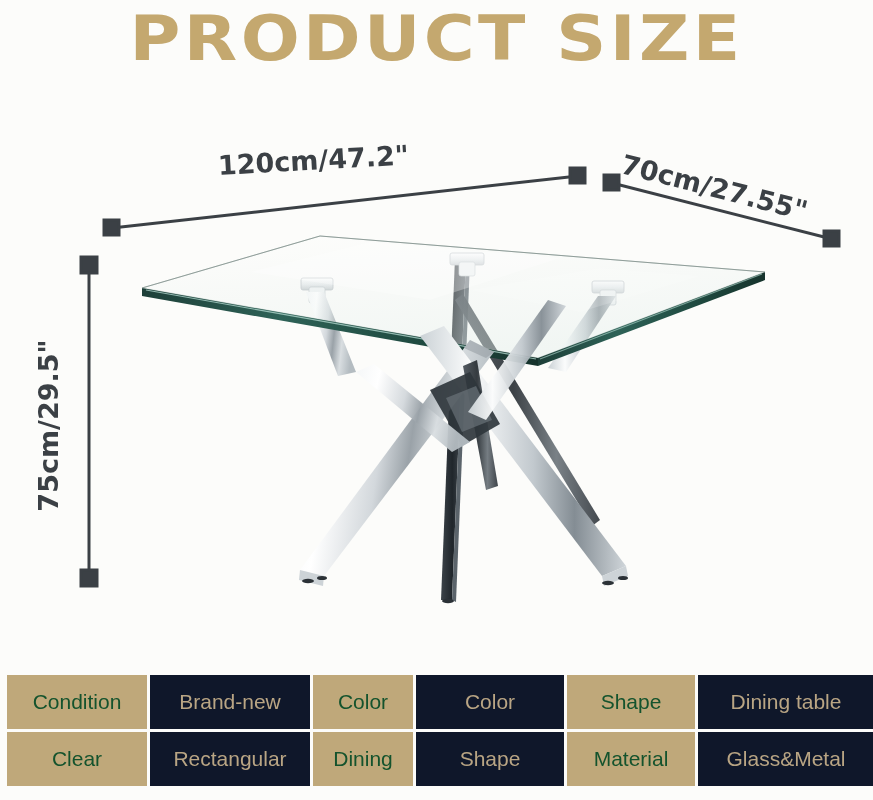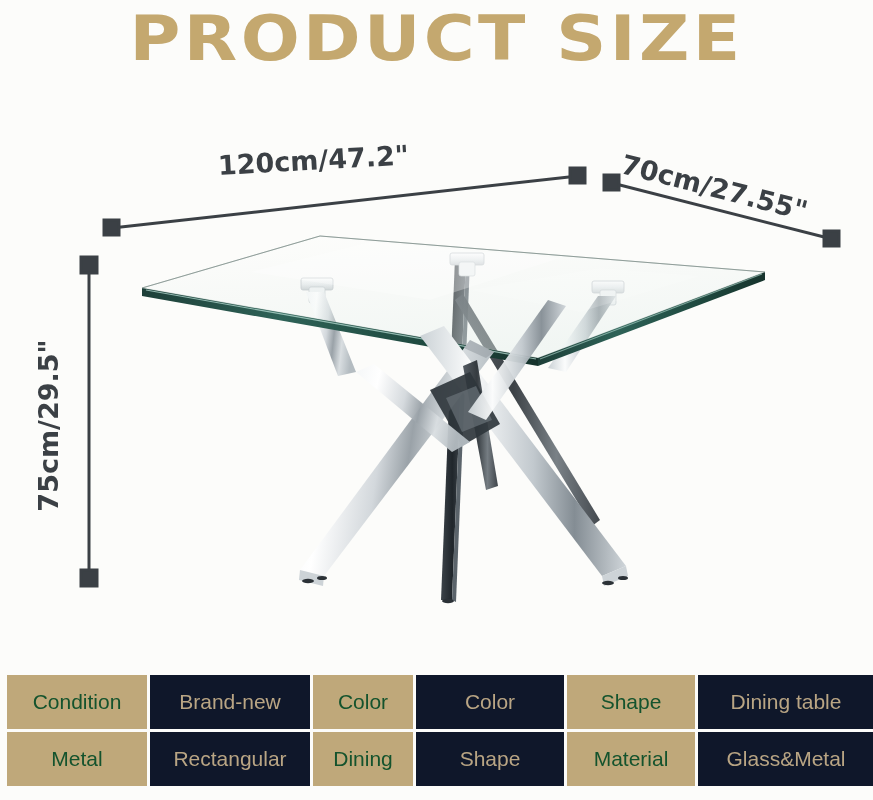--- a/index.html
+++ b/index.html
@@ -272,21 +272,21 @@
     <tbody>
       <tr>
         <td class="key">Condition</td>
         <td class="val">Brand-new</td>
         <td class="key">Color</td>
         <td class="val">Color</td>
         <td class="key">Shape</td>
         <td class="val">Dining table</td>
       </tr>
       <tr>
-        <td class="key">Metal</td>
+        <td class="key">Clear</td>
         <td class="val">Rectangular</td>
         <td class="key">Dining</td>
         <td class="val">Shape</td>
         <td class="key">Material</td>
         <td class="val">Glass&amp;Metal</td>
       </tr>
     </tbody>
   </table>
 
 </div>

